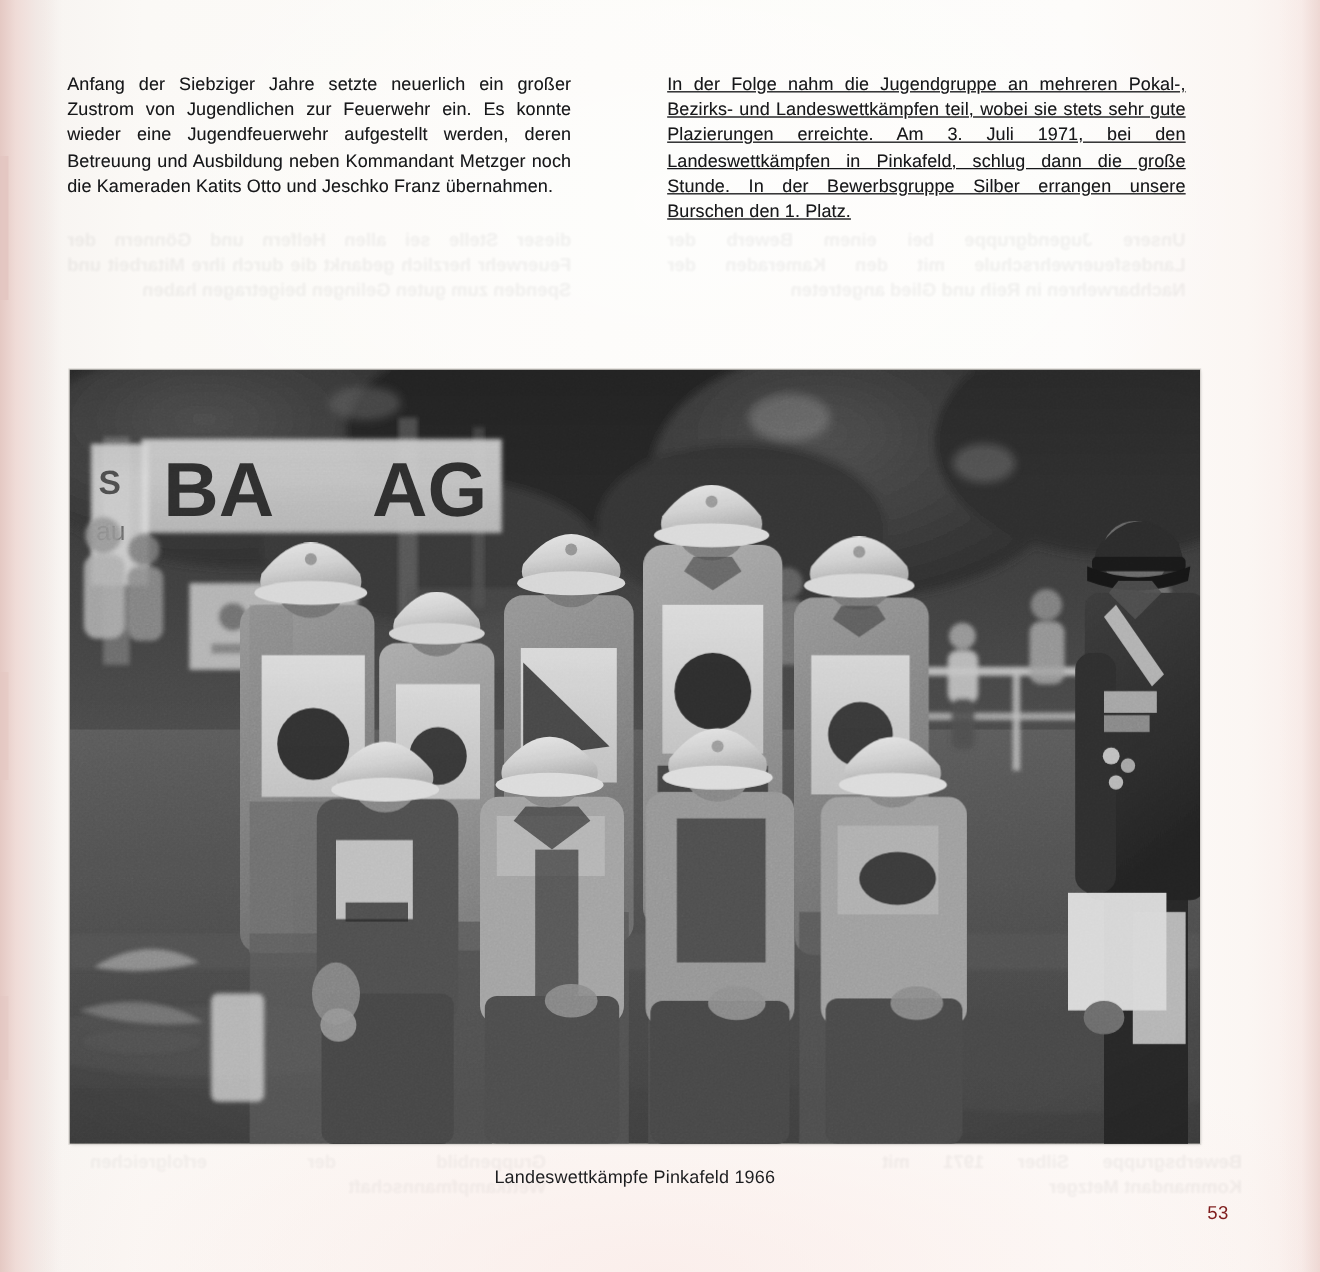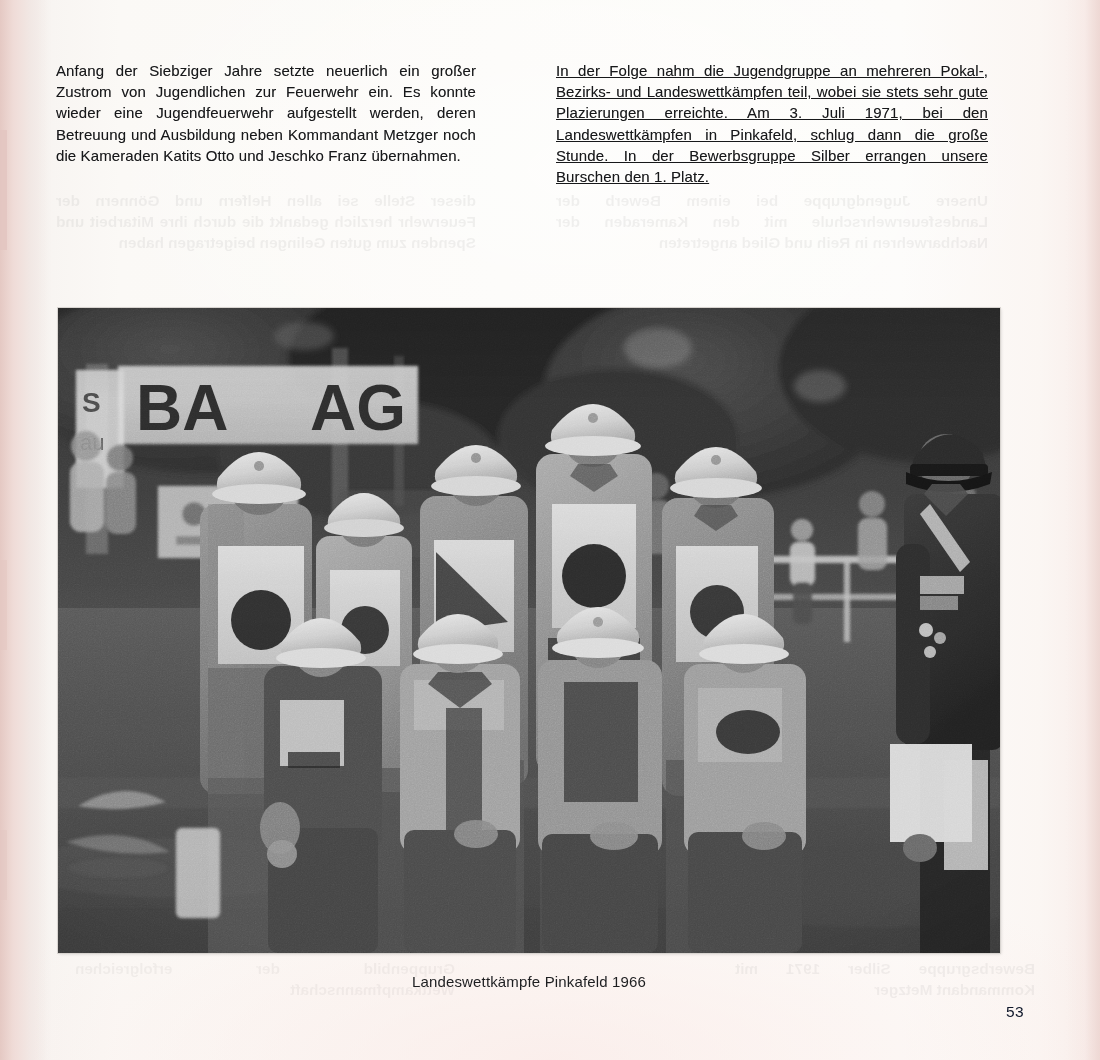--- a/index.html
+++ b/index.html
@@ -157,21 +157,21 @@
     line-height: 19px;
     color: #1d1e20;
     letter-spacing: 0.15px;
     font-weight: 500;
   }
   #folio {
     position: absolute;
     left: 1006px;
     top: 1003px;
     font-size: 15.5px;
-    color: #0f172a;
+    color: #7f1d1d;
     font-weight: 500;
     letter-spacing: 0.3px;
   }
 </style>
 </head>
 <body>
 
 <div id="page">
 
   <div class="paper-base"></div>

